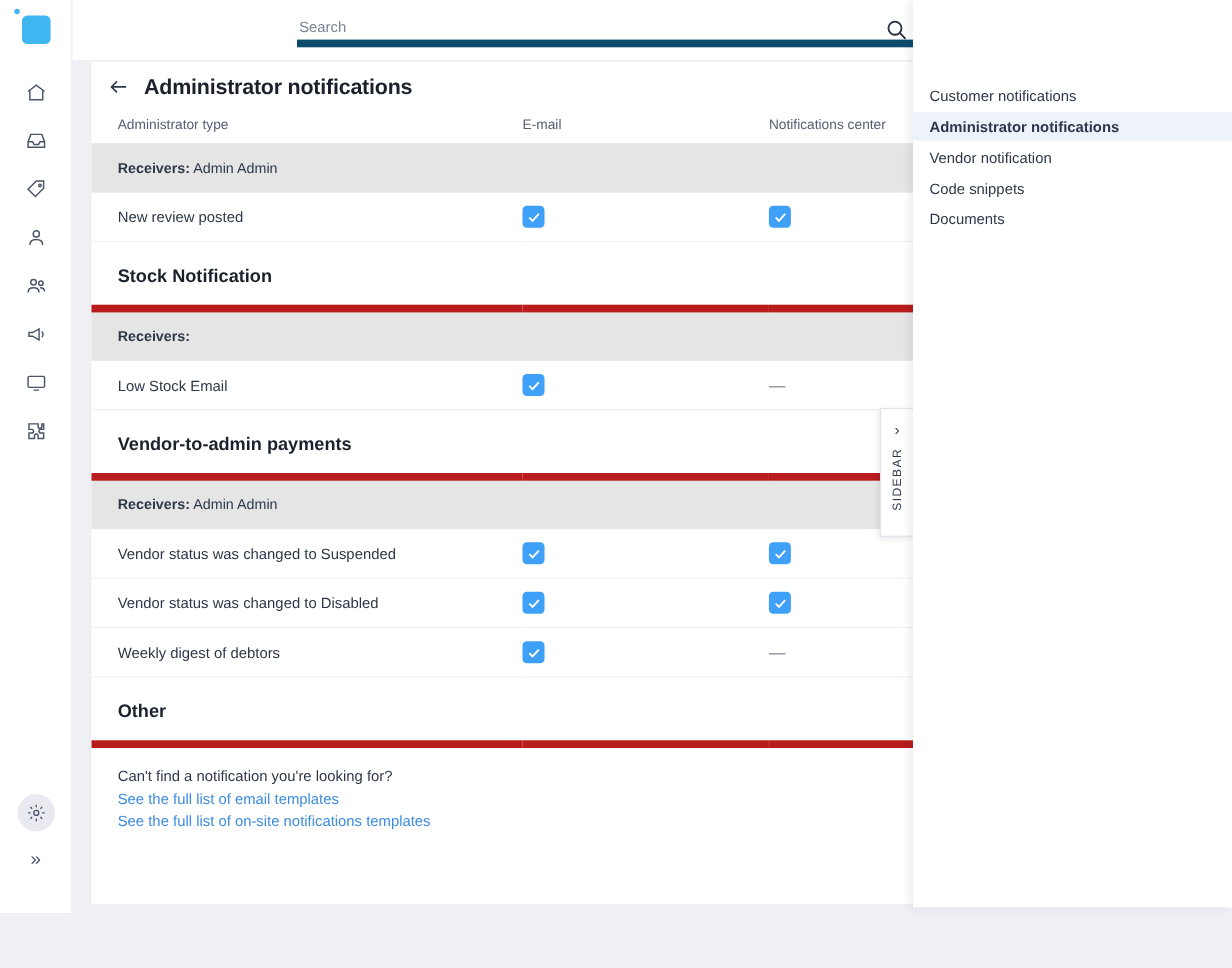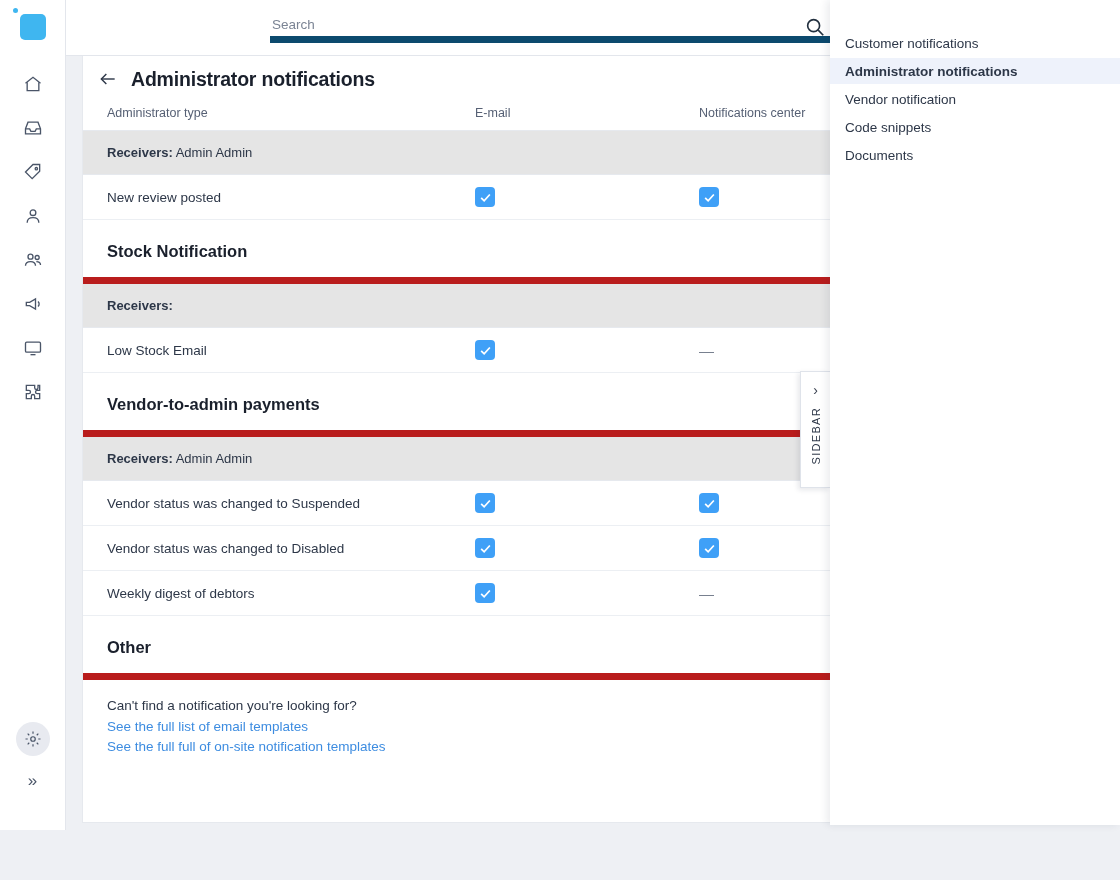--- a/index.html
+++ b/index.html
@@ -196,20 +196,21 @@
     background: #ffffff;
     box-shadow: -3px 0 8px rgba(20,30,60,.09);
   }
   .menu-list { padding-top: 30px; }
   .menu-item {
     height: 26px;
     display: flex; align-items: center;
     padding-left: 15px;
     font-size: 13.5px; color: #2d3748;
     margin-bottom: 0;
+    margin-top: 44px;
   }
   .menu-item + .menu-item { margin-top: 2px; }
   .menu-item.active {
     background: #eef2fb;
     font-weight: bold;
   }
 </style>
 </head>
 <body>
 
@@ -445,21 +446,21 @@
         <td colspan="4">
           <span class="section-title">Other</span>
         </td>
       </tr>
     </tbody>
       </table>
 
     <div class="other-block">
       <div class="q">Can't find a notification you're looking for?</div>
       <a href="#">See the full list of email templates</a>
-      <a href="#">See the full full of on-site notification templates</a>
+      <a href="#">See the full list of on-site notifications templates</a>
     </div>
   </div>
 
   <div class="sidebar-handle">
     <span class="chev">›</span>
     <span class="vtext">SIDEBAR</span>
   </div>
 
   <div class="menu">
     <div class="menu-list">

